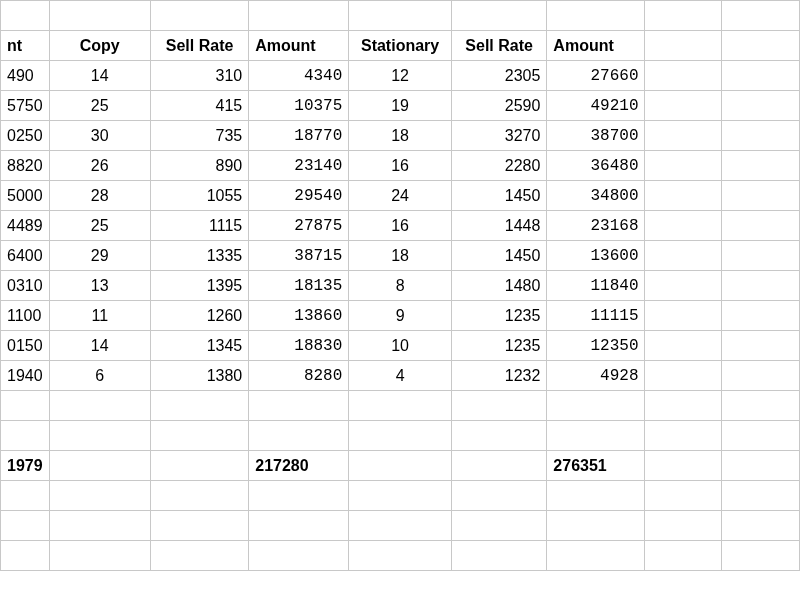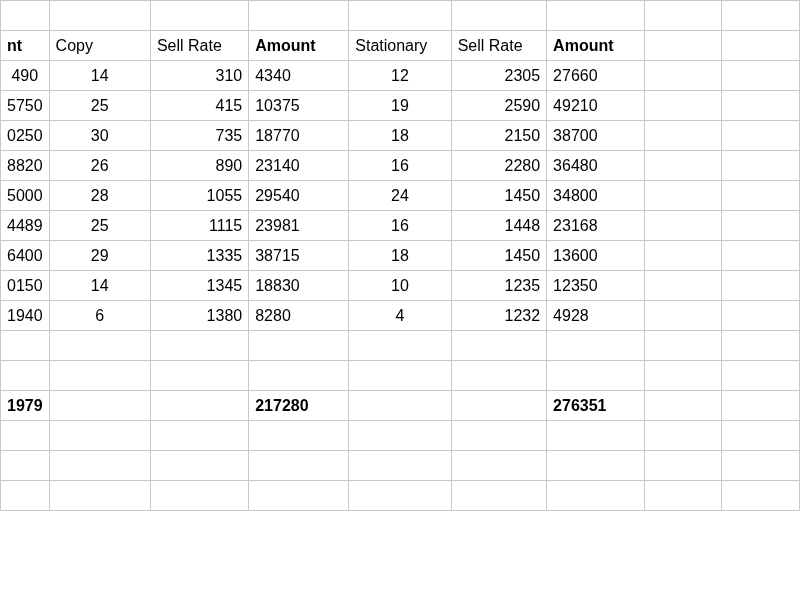--- a/index.html
+++ b/index.html
@@ -41,50 +41,52 @@
   col.c1 { width: 103px; }
   col.c2 { width: 99px; }
   col.c3 { width: 101px; }
   col.c4 { width: 103px; }
   col.c5 { width: 96px; }
   col.c6 { width: 99px; }
   col.c7 { width: 79px; }
   col.c8 { width: 80px; }
 
   td.hdr {
-    font-weight: normal;
-    text-align: left;
+    font-weight: bold;
+    text-align: center;
   }
   td.hdr-amount {
     background: #f5bf16;
     font-weight: bold;
     text-align: left;
     padding-left: 8px;
   }
   td.amount {
     background: #f5bf16;
+    text-align: right;
+    font-family: Liberation Mono, monospace;
   }
   td.num {
     text-align: right;
   }
   td.center {
     text-align: center;
     margin-left: 48px;
   }
   td.total {
     font-weight: bold;
     text-align: left;
     background: #ffffff;
   }
   td.blank-amt {
     background: #f5bf16;
   }
   td.clipped-amt {
     background: #f5bf16;
-    text-align: center;
+    text-align: left;
     padding-right: 4px;
   }
 </style>
 </head>
 <body>
 
 <div id="sheet">
   <table class="grid">
     <colgroup>
       <col class="c0">
@@ -144,21 +146,21 @@
         <td class="amount">49210</td>
         <td></td>
         <td></td>
       </tr>
       <tr>
         <td class="clipped-amt">0250</td>
         <td class="center">30</td>
         <td class="num">735</td>
         <td class="amount">18770</td>
         <td class="center">18</td>
-        <td class="num">2150</td>
+        <td class="num">3270</td>
         <td class="amount">38700</td>
         <td></td>
         <td></td>
       </tr>
       <tr>
         <td class="clipped-amt">8820</td>
         <td class="center">26</td>
         <td class="num">890</td>
         <td class="amount">23140</td>
         <td class="center">16</td>
@@ -175,39 +177,61 @@
         <td class="center">24</td>
         <td class="num">1450</td>
         <td class="amount">34800</td>
         <td></td>
         <td></td>
       </tr>
       <tr>
         <td class="clipped-amt">4489</td>
         <td class="center">25</td>
         <td class="num">1115</td>
-        <td class="amount">23981</td>
+        <td class="amount">27875</td>
         <td class="center">16</td>
         <td class="num">1448</td>
         <td class="amount">23168</td>
         <td></td>
         <td></td>
       </tr>
       <tr>
         <td class="clipped-amt">6400</td>
         <td class="center">29</td>
         <td class="num">1335</td>
         <td class="amount">38715</td>
         <td class="center">18</td>
         <td class="num">1450</td>
         <td class="amount">13600</td>
         <td></td>
         <td></td>
       </tr>
       <tr>
+        <td class="clipped-amt">0310</td>
+        <td class="center">13</td>
+        <td class="num">1395</td>
+        <td class="amount">18135</td>
+        <td class="center">8</td>
+        <td class="num">1480</td>
+        <td class="amount">11840</td>
+        <td></td>
+        <td></td>
+      </tr>
+      <tr>
+        <td class="clipped-amt">1100</td>
+        <td class="center">11</td>
+        <td class="num">1260</td>
+        <td class="amount">13860</td>
+        <td class="center">9</td>
+        <td class="num">1235</td>
+        <td class="amount">11115</td>
+        <td></td>
+        <td></td>
+      </tr>
+      <tr>
         <td class="clipped-amt">0150</td>
         <td class="center">14</td>
         <td class="num">1345</td>
         <td class="amount">18830</td>
         <td class="center">10</td>
         <td class="num">1235</td>
         <td class="amount">12350</td>
         <td></td>
         <td></td>
       </tr>

